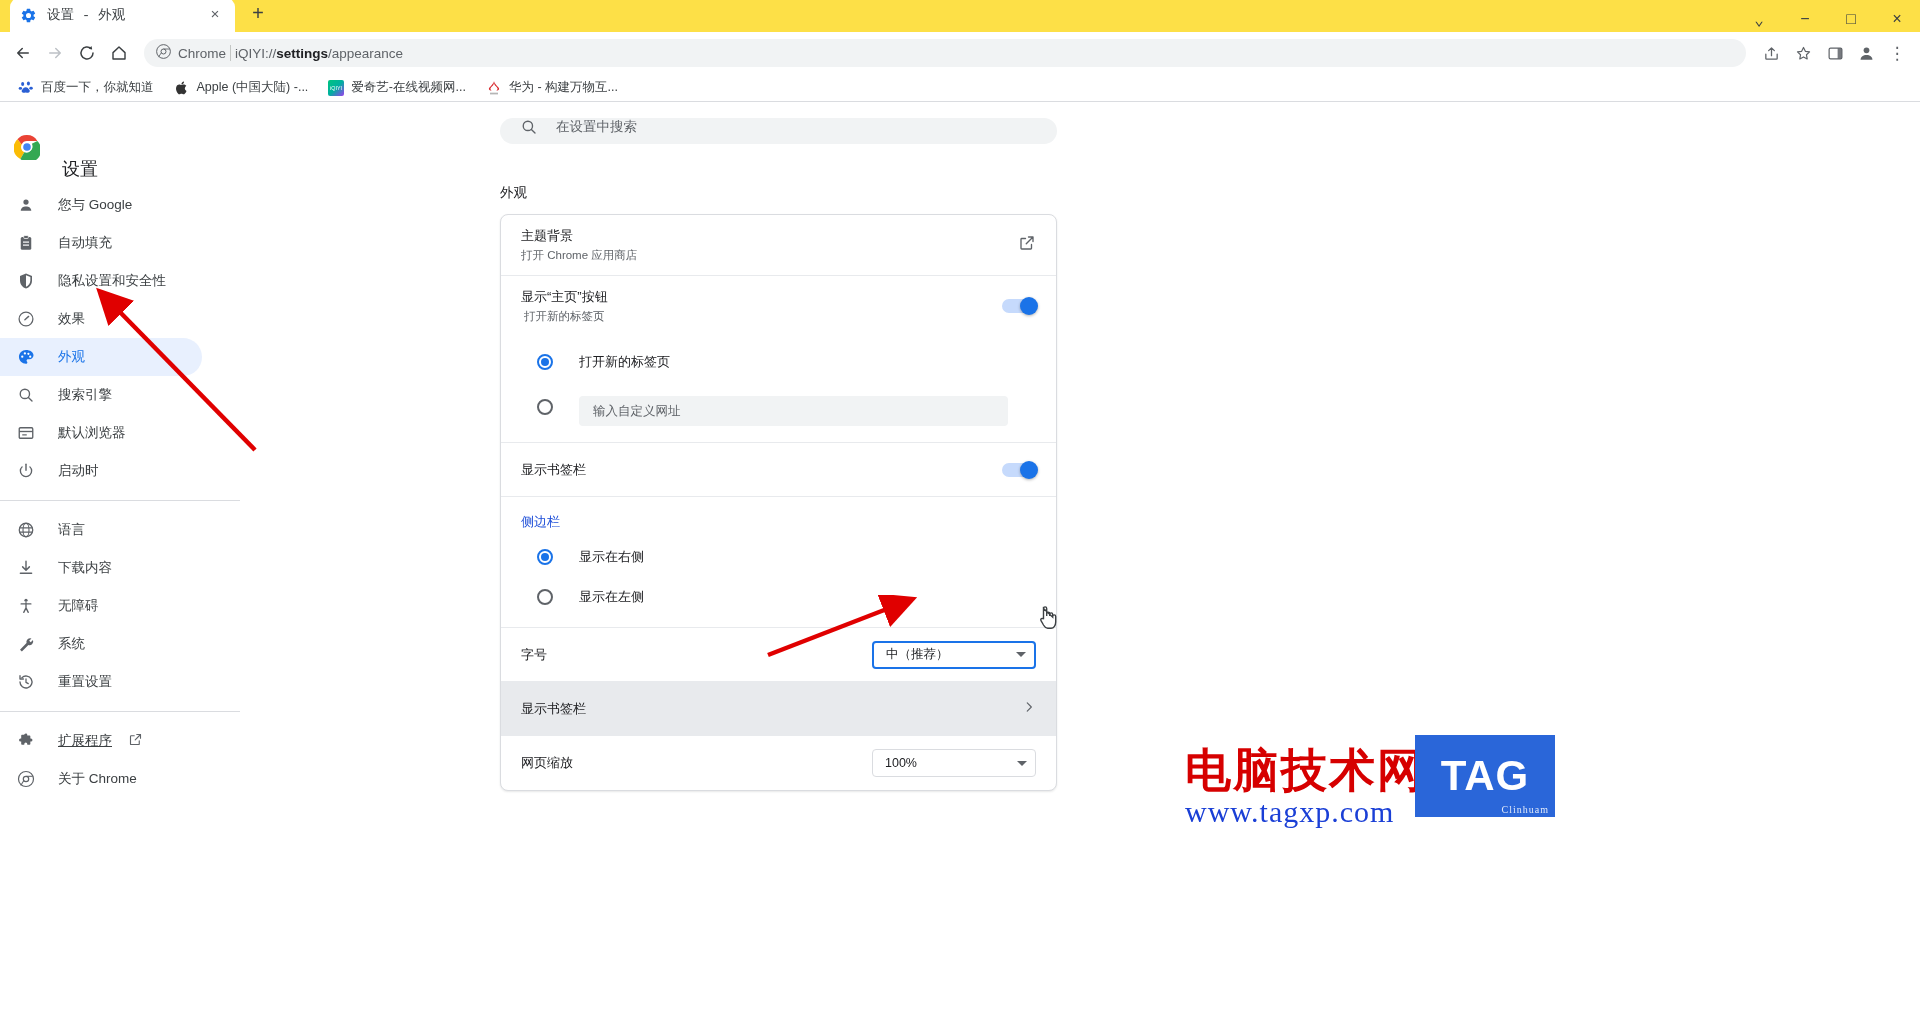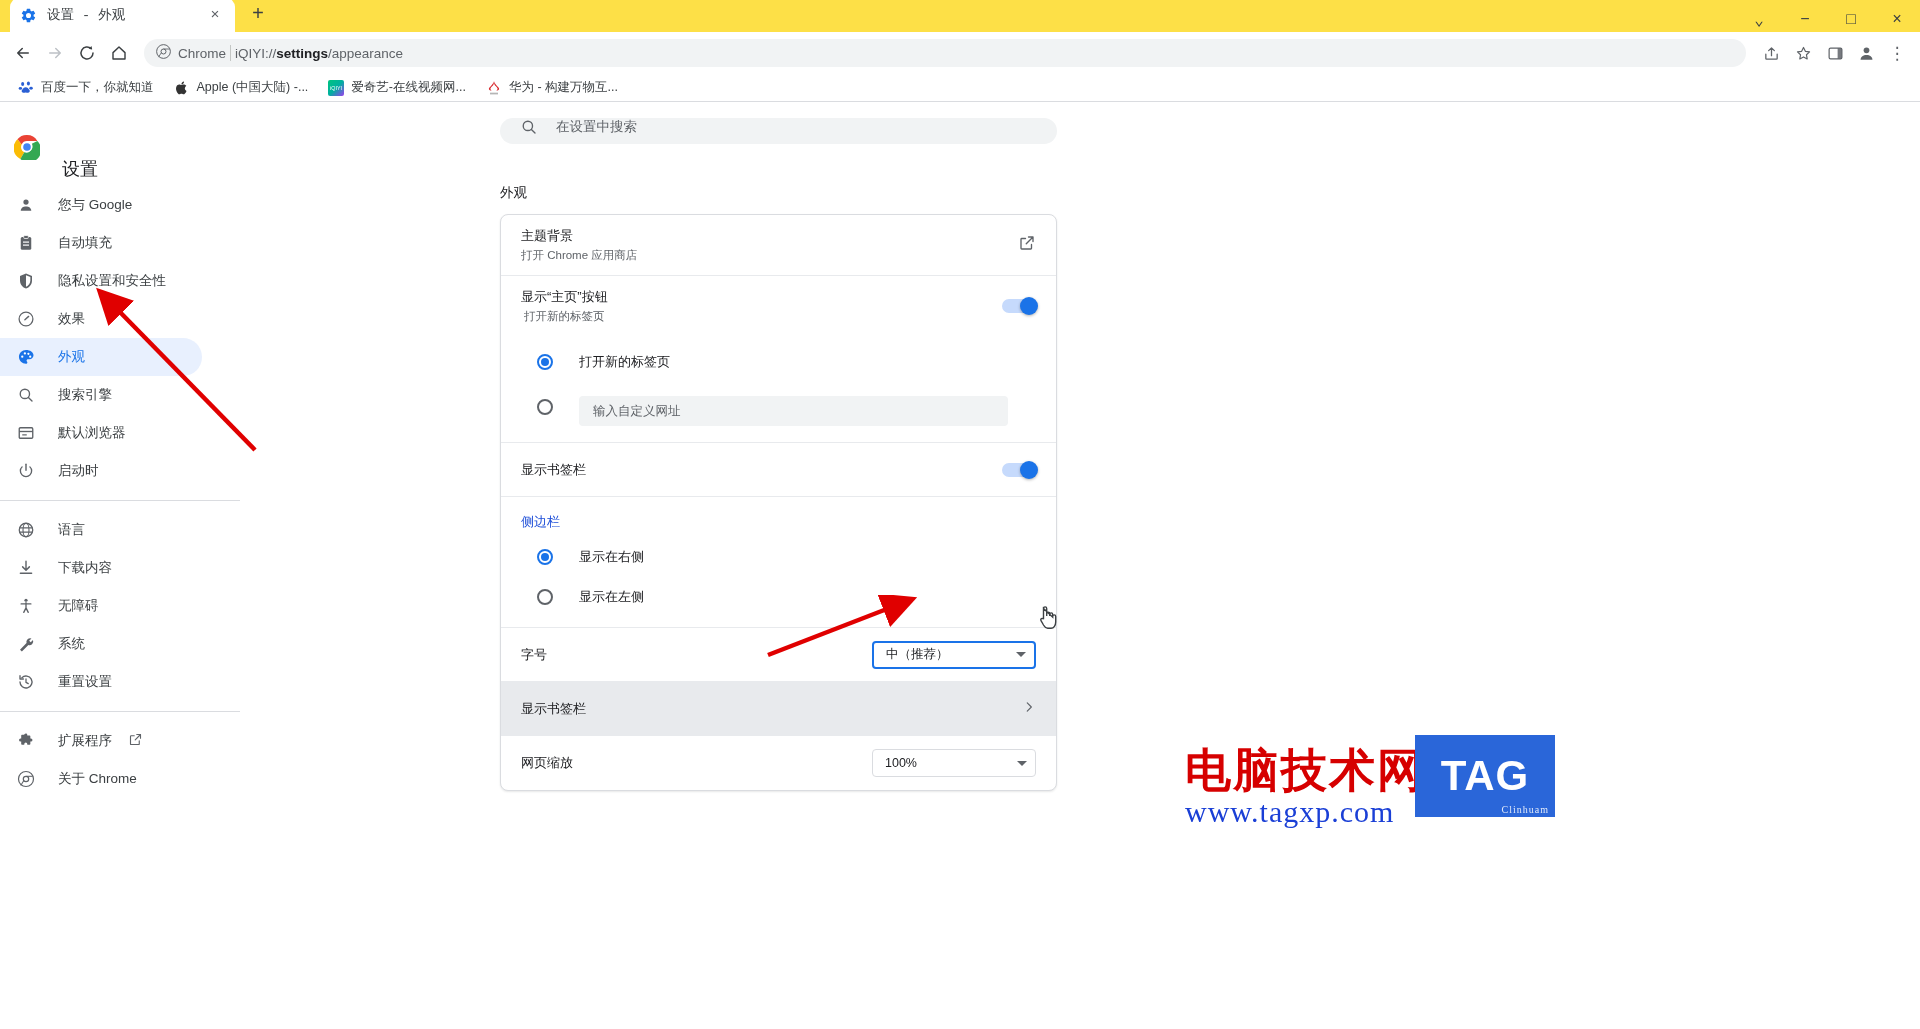--- a/index.html
+++ b/index.html
@@ -449,21 +449,21 @@
               <path d="M12 8v4.4l3 1.8" fill="none" stroke="#5f6368" stroke-width="1.7" stroke-linecap="round"></path>
             </svg>
           </span>
         <span>重置设置</span>
       </div>
     </div>
 
     <div class="nav-sep"></div>
 
     <div class="nav" style="margin-top:0;">
-      <div class="nav-item" style="width:240px;">
+      <div class="nav-item" style="width:240px;text-decoration:underline;">
         <span class="ic">
             <svg width="18" height="18" viewBox="0 0 24 24">
               <path fill="#5f6368" d="M10.3 2.5a2 2 0 0 1 3.4 1.4v.8h3.1c.6 0 1 .4 1 1v3.1h.8a2 2 0 1 1 0 4h-.8v3.1c0 .6-.4 1-1 1h-3.1v-.8a2 2 0 1 0-4 0v.8H6.6c-.6 0-1-.4-1-1v-3.4h-.9a2 2 0 1 1 0-4h.9V4.7c0-.6.4-1 1-1h3.1v-.8c0-.15.2-.3.6-.4z"></path>
             </svg>
           </span>
         <span>扩展程序</span>
         <span style="margin-left:-6px;">
           <svg width="15" height="15" viewBox="0 0 24 24">
               <path fill="none" stroke="#5f6368" stroke-width="1.8" stroke-linecap="round" stroke-linejoin="round" d="M14 4h6v6M20 4l-8.5 8.5M18 14v5a1 1 0 0 1-1 1H5a1 1 0 0 1-1-1V7a1 1 0 0 1 1-1h5"></path>
             </svg>

